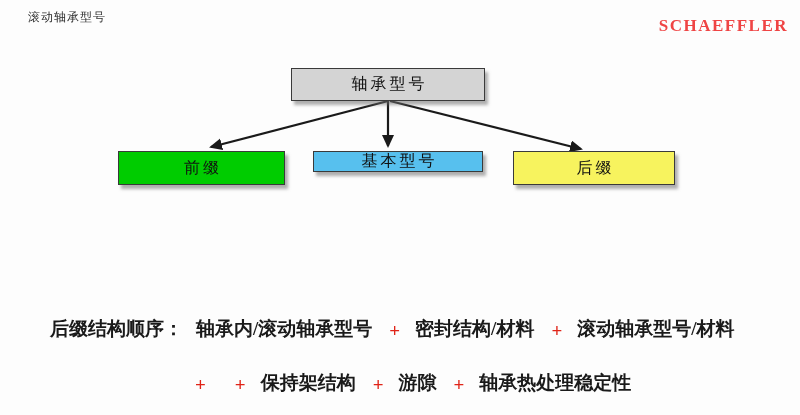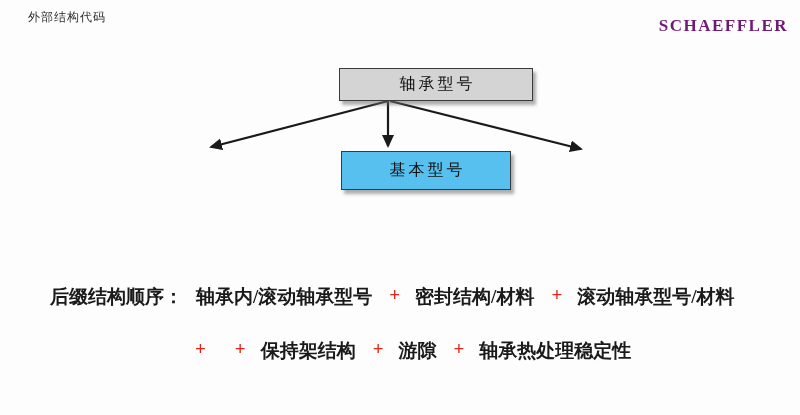--- a/index.html
+++ b/index.html
@@ -23,84 +23,90 @@
   }
   .title {
     position: absolute; left: 27px; top: 28px;
     font-size: 17px; font-weight: bold; color: #141414;
     letter-spacing: 1px;
   }
   .logo {
     position: absolute; right: 12px; top: 16px;
     font-size: 17px; font-weight: bold;
     letter-spacing: 1.5px;
-    color: #701a75;
+    color: #ef4444;
     font-family: "Liberation Serif", "DejaVu Serif", serif;
   }
   
   .node {
     position: absolute;
     border: 1.5px solid #3a3a3a;
     box-shadow: 3px 4px 3px rgba(110,110,110,0.55);
     display: flex; align-items: center; justify-content: center;
     font-size: 16px; color: #101010;
     letter-spacing: 3px; text-indent: 3px;
     box-sizing: border-box;
-    margin-left: 48px;
   }
   .node-root   { left: 291px; top: 68px;  width: 194px; height: 33px; background: #d4d4d4; }
   .node-green  { left: 118px; top: 151px; width: 167px; height: 34px; background: #00cc00; }
-  .node-blue   { left: 293px; top: 151px; width: 170px; height: 39px; background: #57c0ee; }
+  .node-blue   { left: 313px; top: 151px; width: 170px; height: 21px; background: #57c0ee; }
   .node-yellow { left: 513px; top: 151px; width: 162px; height: 34px; background: #f7f35e; }
   .arrows {
     position: absolute; left: 0; top: 0;
     width: 800px; height: 415px;
     pointer-events: none;
   }
   
   .suffix-line {
     position: absolute;
-    display: flex; align-items: flex-start;
+    display: flex; align-items: flex-end;
     font-size: 19px; font-weight: bold; color: #1a1a1a;
     white-space: nowrap;
+    margin-top: 32px;
   }
   .line1 { left: 50px;  top: 284px; }
   .line2 { left: 195px; top: 338px; }
   .order-label { margin-right: 13px; }
   .plus {
     color: #e02418;
     margin: 0 15px 0 17px;
     font-size: 19px; font-weight: bold;
   }
   .plus-first { margin-left: 0; margin-right: 12px; }
 </style>
 </head>
 <body>
 
 <div class="slide">
 
-  <div class="subtitle">外部结构代码</div>
+  <div class="subtitle">滚动轴承型号</div>
   <div class="logo">SCHAEFFLER</div>
 
   <svg class="arrows" viewBox="0 0 800 415" xmlns="http://www.w3.org/2000/svg">
     <defs>
       <marker id="ah" markerUnits="userSpaceOnUse" markerWidth="16" markerHeight="14" refX="11" refY="6" orient="auto">
         <path d="M0,0 L13,6 L0,12 z" fill="#1a1a1a"></path>
       </marker>
     </defs>
     <line x1="388" y1="101" x2="211" y2="147" stroke="#1a1a1a" stroke-width="2.2" marker-end="url(#ah)"></line>
     <line x1="388" y1="101" x2="388" y2="146" stroke="#1a1a1a" stroke-width="2.2" marker-end="url(#ah)"></line>
     <line x1="390" y1="101" x2="581" y2="149" stroke="#1a1a1a" stroke-width="2.2" marker-end="url(#ah)"></line>
   </svg>
 
   <div class="node node-root">
     <span>轴承型号</span>
   </div>
+  <div class="node node-green">
+    <span>前缀</span>
+  </div>
   <div class="node node-blue">
     <span>基本型号</span>
+  </div>
+  <div class="node node-yellow">
+    <span>后缀</span>
   </div>
 
   <div class="suffix-line line1">
     <span class="order-label">后缀结构顺序：</span>
     <span>轴承内/滚动轴承型号</span>
     <span class="plus">+</span>
     <span>密封结构/材料</span>
     <span class="plus">+</span>
     <span>滚动轴承型号/材料</span>
   </div>

